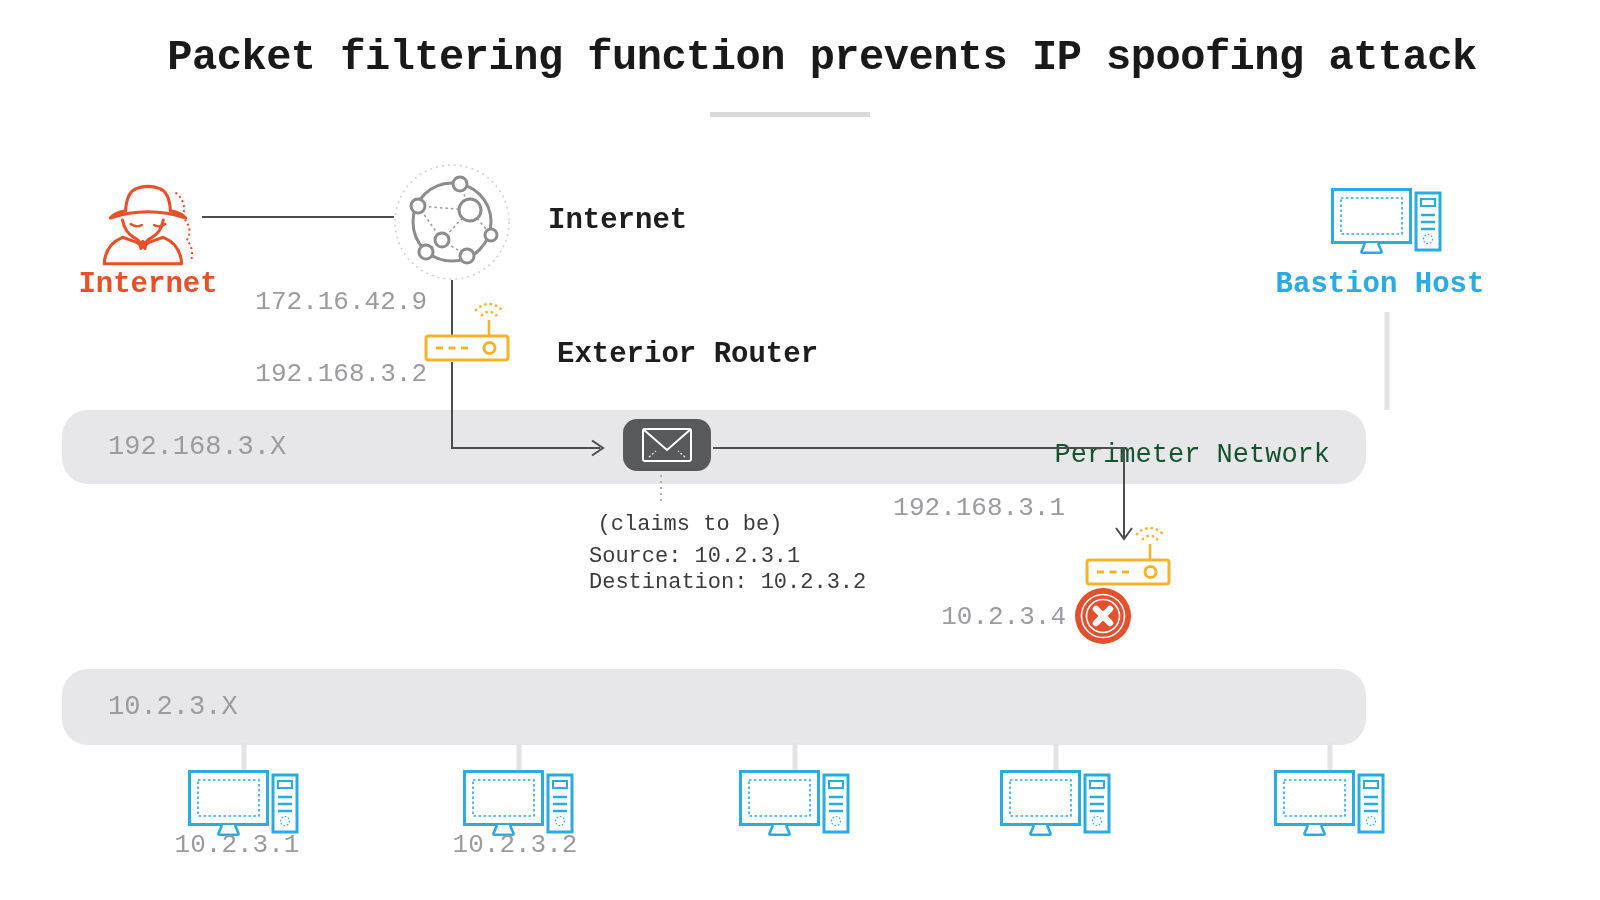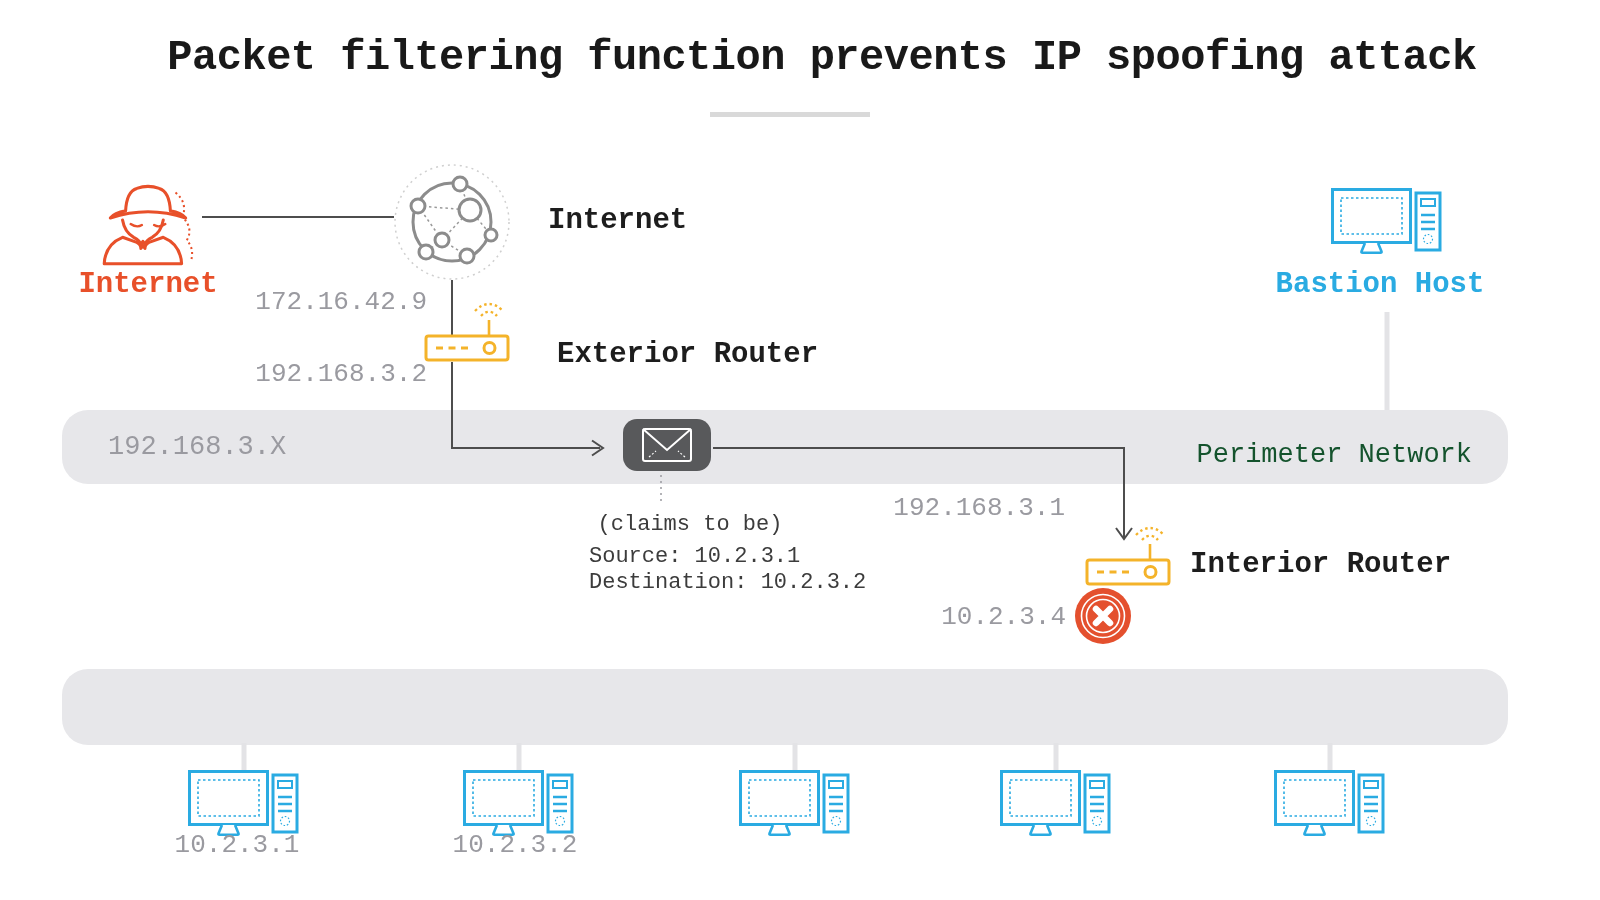--- a/index.html
+++ b/index.html
@@ -2,21 +2,21 @@
 <html><head>
 <meta charset="utf-8">
 <style>
   html,body{margin:0;padding:0;background:#fff;}
   #canvas{position:relative;width:1600px;height:900px;background:#fff;overflow:hidden;
           font-family:Liberation Mono, monospace;padding-left:44px;}
   .abs{position:absolute;}
   .title{left:0;right:0;top:34px;text-align:center;font-size:42px;font-weight:800;
          color:#191919;letter-spacing:-.5px;}
   .title-rule{left:710px;top:112px;width:160px;height:5px;background:#d9d9d9;}
-  .band{left:62px;width:1446px;background:#e7e7ea;border-radius:26px;}
+  .band{left:62px;width:1304px;background:#e7e7ea;border-radius:26px;}
   .band-subnet{position:absolute;left:46px;top:0;bottom:0;display:flex;align-items:center;
                font-size:27px;color:#9a9aa0;}
   .band-name{position:absolute;right:36px;top:16px;bottom:0;display:flex;align-items:center;
              font-size:27px;color:#14532d;}
   .node-label{font-size:29px;font-weight:700;color:#1d1d1d;white-space:nowrap;}
   .ip{font-size:26px;color:#9a9aa0;white-space:nowrap;}
   .ip.r{text-align:right;}
   .pkt{font-size:22px;font-weight:500;color:#3c3c3c;white-space:nowrap;}
   .attacker-label{color:#e8502a;font-weight:800;text-align:center;}
   .bastion-label{color:#2aabe2;font-weight:800;text-align:center;}
@@ -90,20 +90,21 @@
   </svg>
 
   <div class="abs title">Packet filtering function prevents IP spoofing attack</div>
   <div class="abs title-rule"></div>
 
   <div class="abs band" style="top:410px;height:74px;">
     <div class="band-subnet">192.168.3.X</div>
     <div class="band-name">Perimeter Network</div>
   </div>
   <div class="abs band" style="top:669px;height:76px;">
+    <div class="band-subnet">10.2.3.X</div>
   </div>
 
   <svg class="abs" width="1600" height="900" style="left:0;top:0;pointer-events:none;">
     <g fill="none" stroke="#e3e3e6" stroke-width="5">
       <path d="M1387,312 V410"></path>
       <path d="M244,743 V771 M519,743 V771 M795,743 V771 M1056,743 V771 M1330,743 V771"></path>
     </g>
     <g fill="none" stroke="#4d4d4d" stroke-width="2">
       <path d="M202,217 H394"></path>
       <path d="M452,280 V335"></path>
@@ -147,21 +148,20 @@
     </svg>
   </div>
   <div class="abs pkt" style="left:575px;top:512px;width:230px;text-align:center;">(claims to be)</div>
   <div class="abs pkt" style="left:589px;top:544px;">Source: 10.2.3.1</div>
   <div class="abs pkt" style="left:589px;top:570px;">Destination: 10.2.3.2</div>
 
   <div class="abs ip r" style="left:870px;top:493px;width:195px;">192.168.3.1</div>
   <svg class="abs" style="left:1084px;top:523px;" width="96" height="64">
     <use href="#sym-router"></use>
   </svg>
-  <div class="abs node-label" style="left:1190px;top:548px;">Interior Router</div>
 
   <div class="abs ip r" style="left:890px;top:602px;width:176px;">10.2.3.4</div>
   <svg class="abs" style="left:1071px;top:584px;" width="64" height="64">
     <use href="#sym-block"></use>
   </svg>
 
   <svg class="abs" style="left:188px;top:770px;" width="112" height="68">
       <use href="#sym-pc"></use>
     </svg>
   <svg class="abs" style="left:463px;top:770px;" width="112" height="68">

